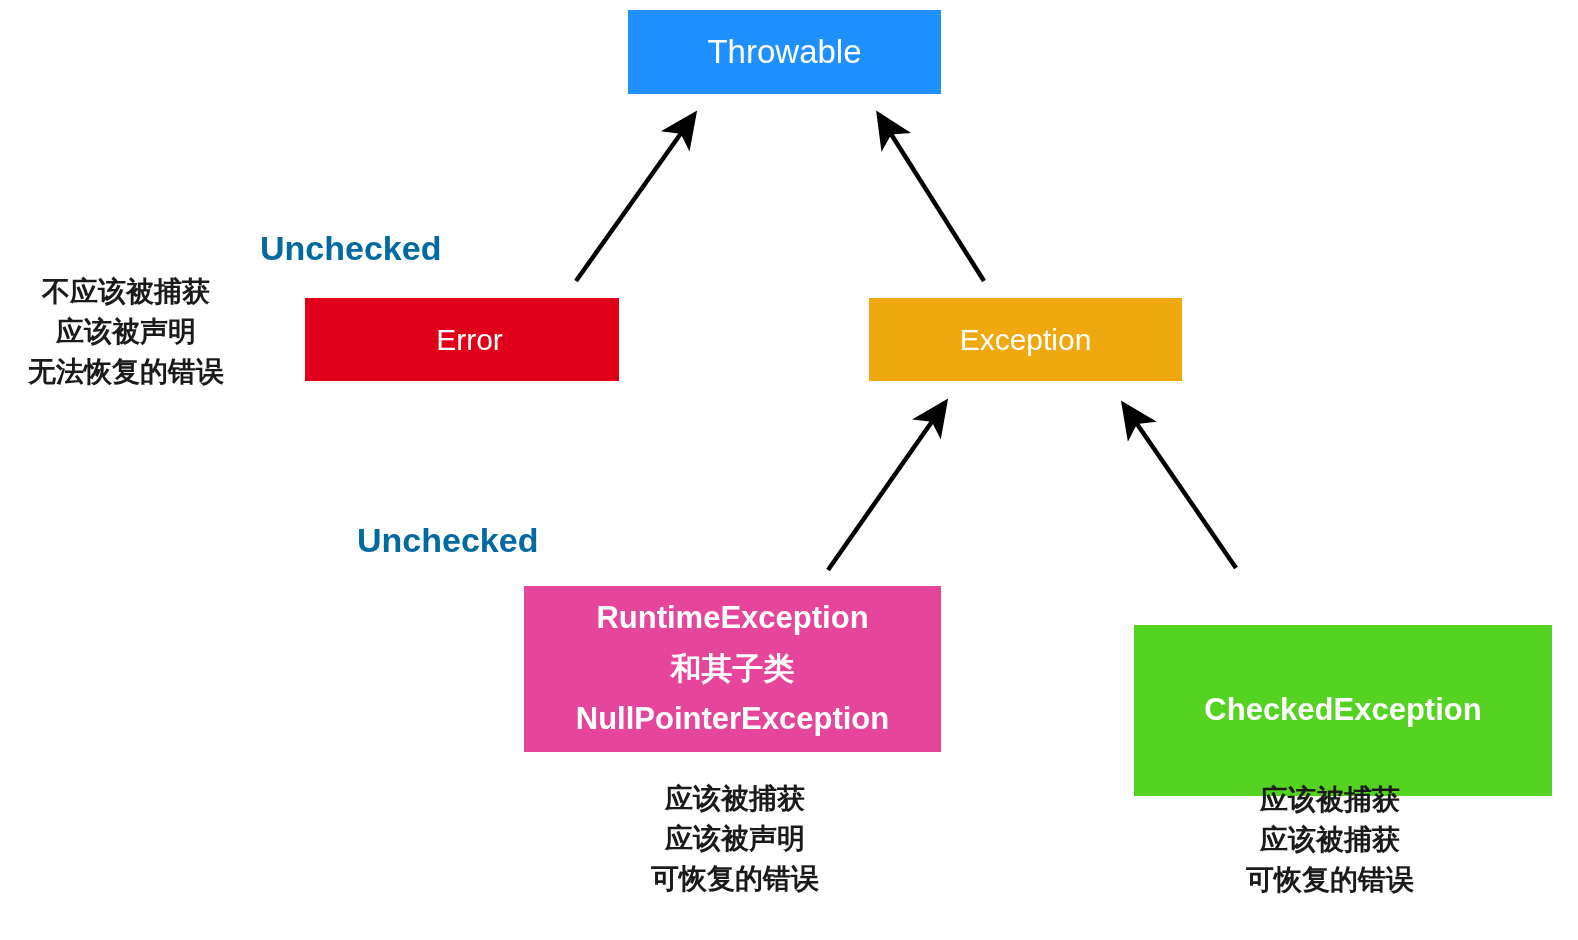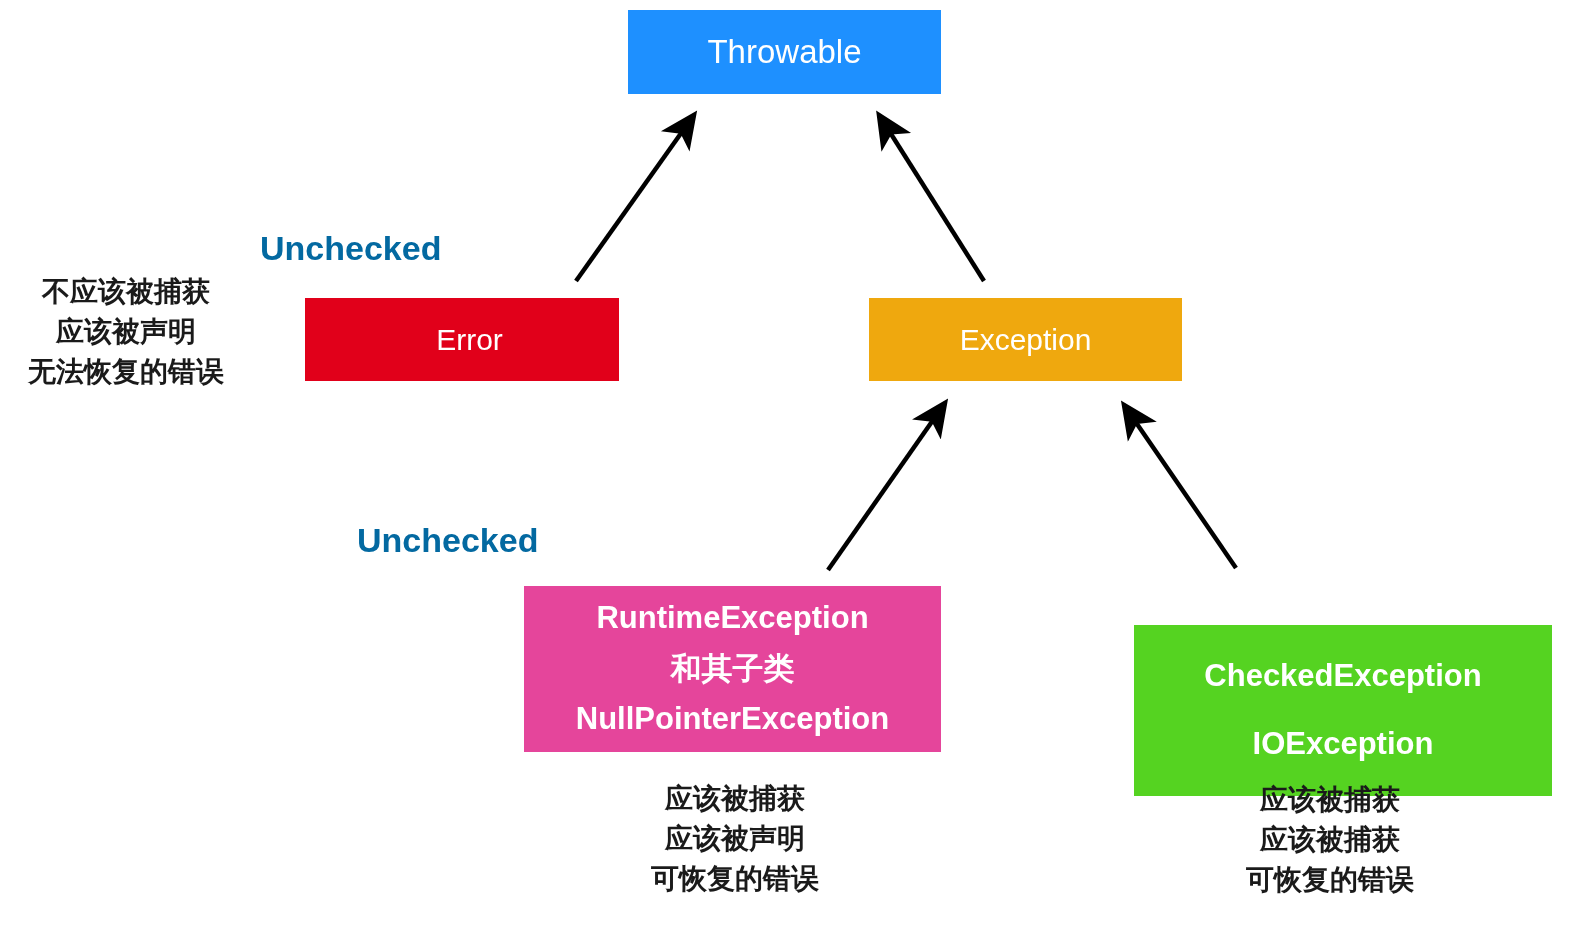--- a/index.html
+++ b/index.html
@@ -121,21 +121,20 @@
   </div>
 
   <div class="node" id="node-runtime">
     <span class="line">RuntimeException</span>
     <span class="line">和其子类</span>
     <span class="line">NullPointerException</span>
   </div>
 
   <div class="node" id="node-checked">
     <span class="line">CheckedException</span>
-    <span class="line">IOException</span>
   </div>
 
   <div class="label-unchecked" id="label-unchecked-error">Unchecked</div>
   <div class="label-unchecked" id="label-unchecked-runtime">Unchecked</div>
 
   <div class="note" id="note-error">
     <span class="line">不应该被捕获</span>
     <span class="line">应该被声明</span>
     <span class="line">无法恢复的错误</span>
   </div>

